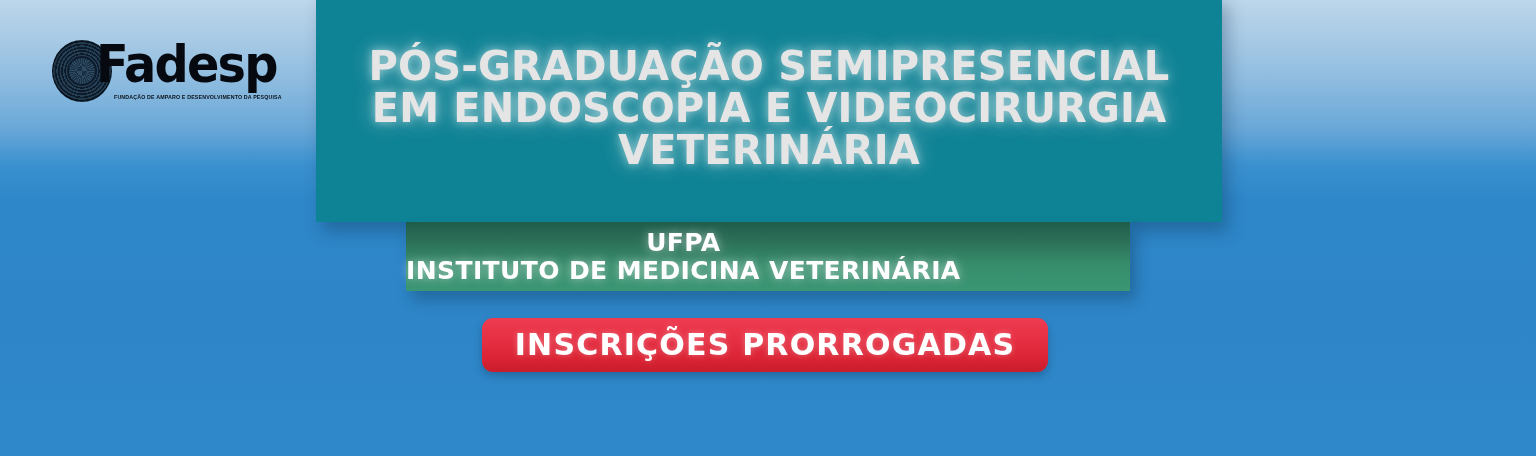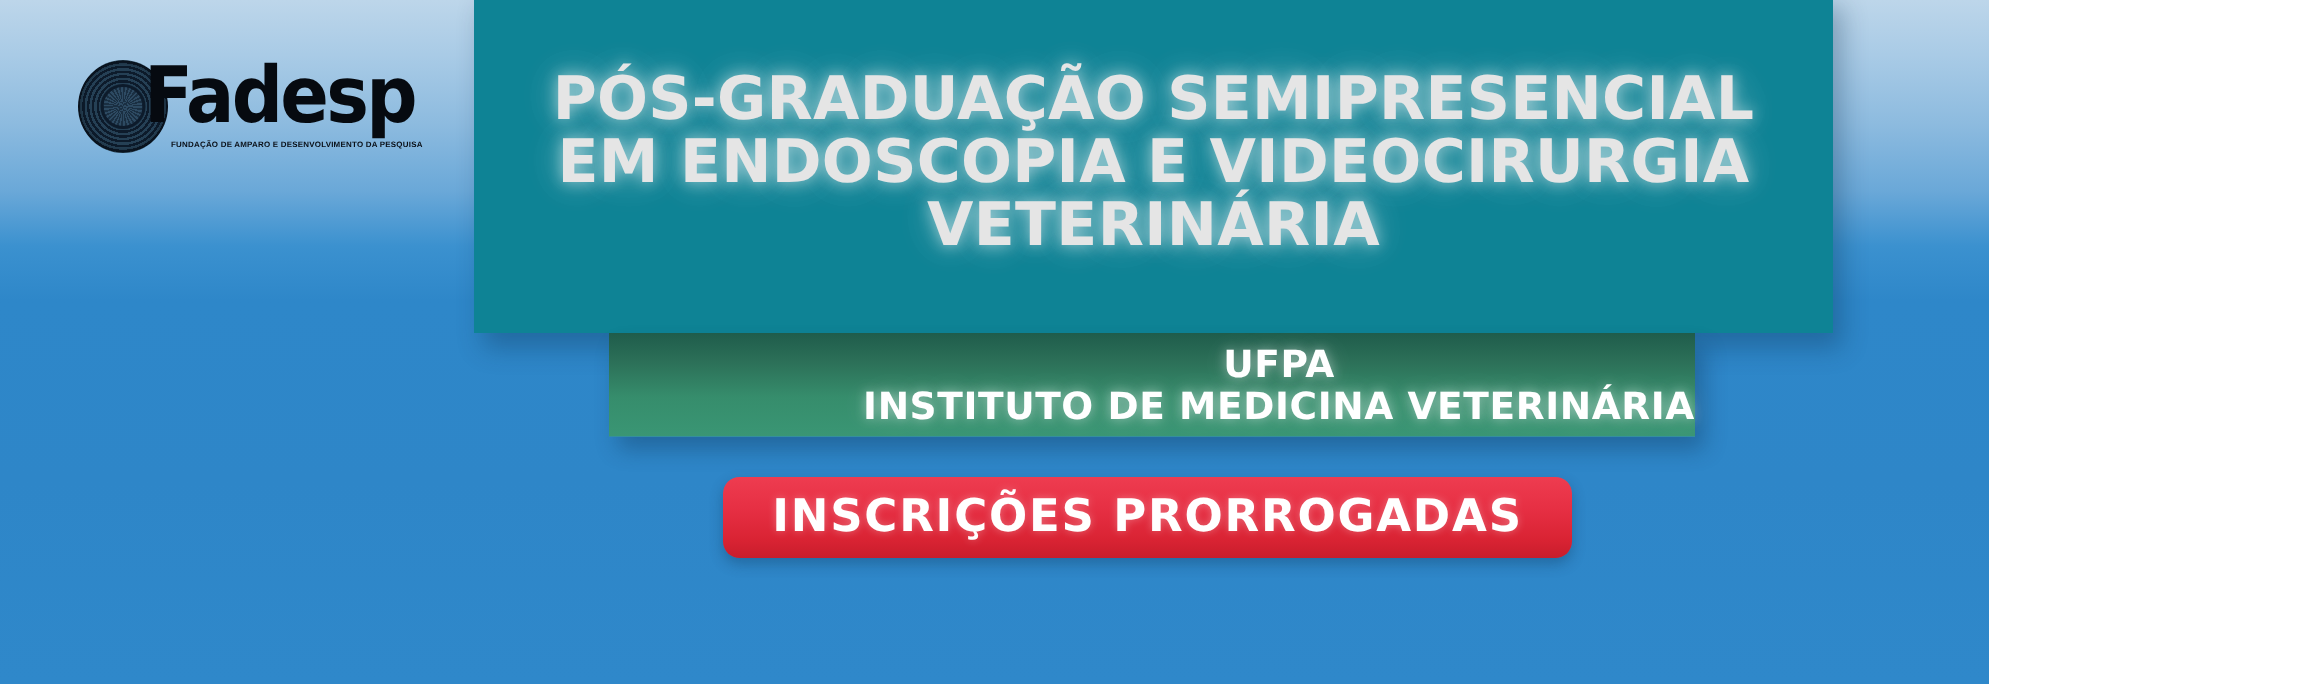--- a/index.html
+++ b/index.html
@@ -8,21 +8,21 @@
   }
   body {
     width: 1536px;
     height: 456px;
     overflow: hidden;
     font-family: "Liberation Sans", sans-serif;
   }
 
   .banner {
     position: relative;
-    width: 1326px;
+    width: 1536px;
     height: 456px;
     overflow: hidden;
     background: linear-gradient(to bottom,
         #bdd6ea 0%,
         #a9cbe6 8%,
         #8dbbdf 18%,
         #6aa8d8 28%,
         #3b91cf 36%,
         #2e87c9 44%,
         #2e86c8 70%,
@@ -131,21 +131,21 @@
     width: 724px;
     height: 69px;
     background: linear-gradient(to bottom,
         #1f5c4b 0%,
         #2c7058 28%,
         #368d6c 62%,
         #3a9674 100%);
     box-shadow: 6px 9px 14px rgba(8, 40, 70, 0.32);
     display: flex;
     align-items: center;
-    justify-content: flex-end;
+    justify-content: flex-start;
   }
   .inst-text {
     margin: 0;
     text-align: center;
     font-family: "DejaVu Sans", sans-serif;
     font-weight: 700;
     font-size: 25px;
     line-height: 28px;
     letter-spacing: 0.4px;
     color: #ffffff;

